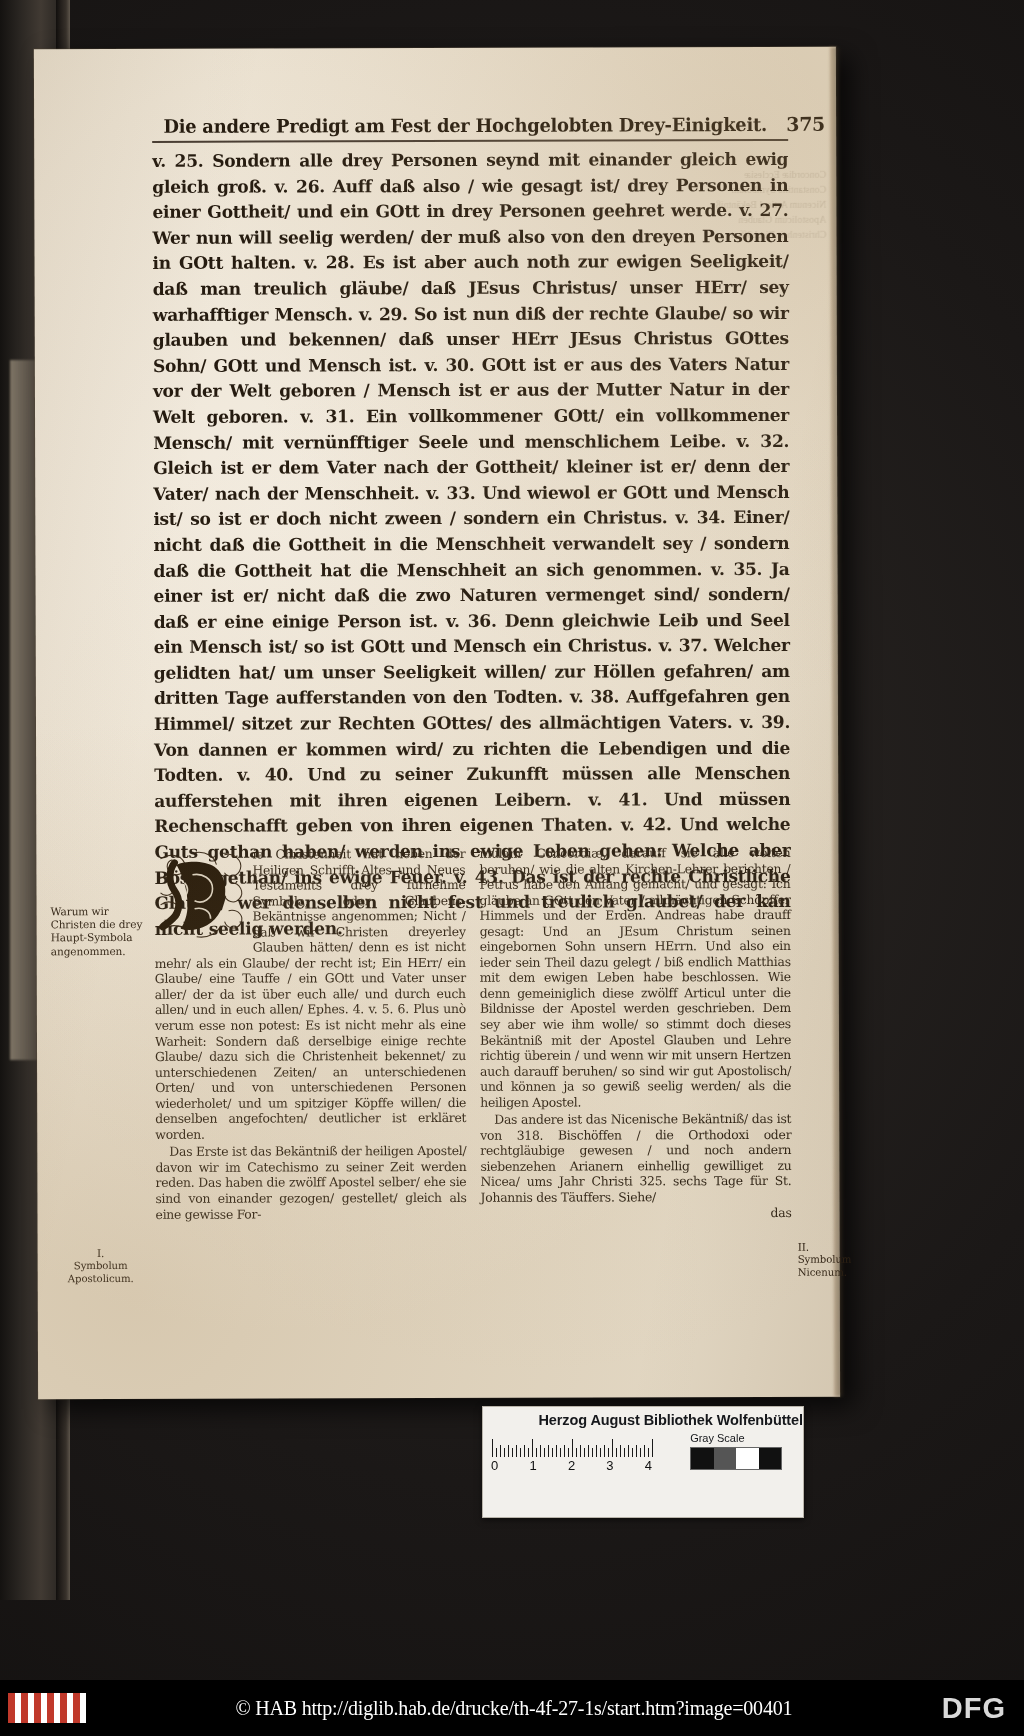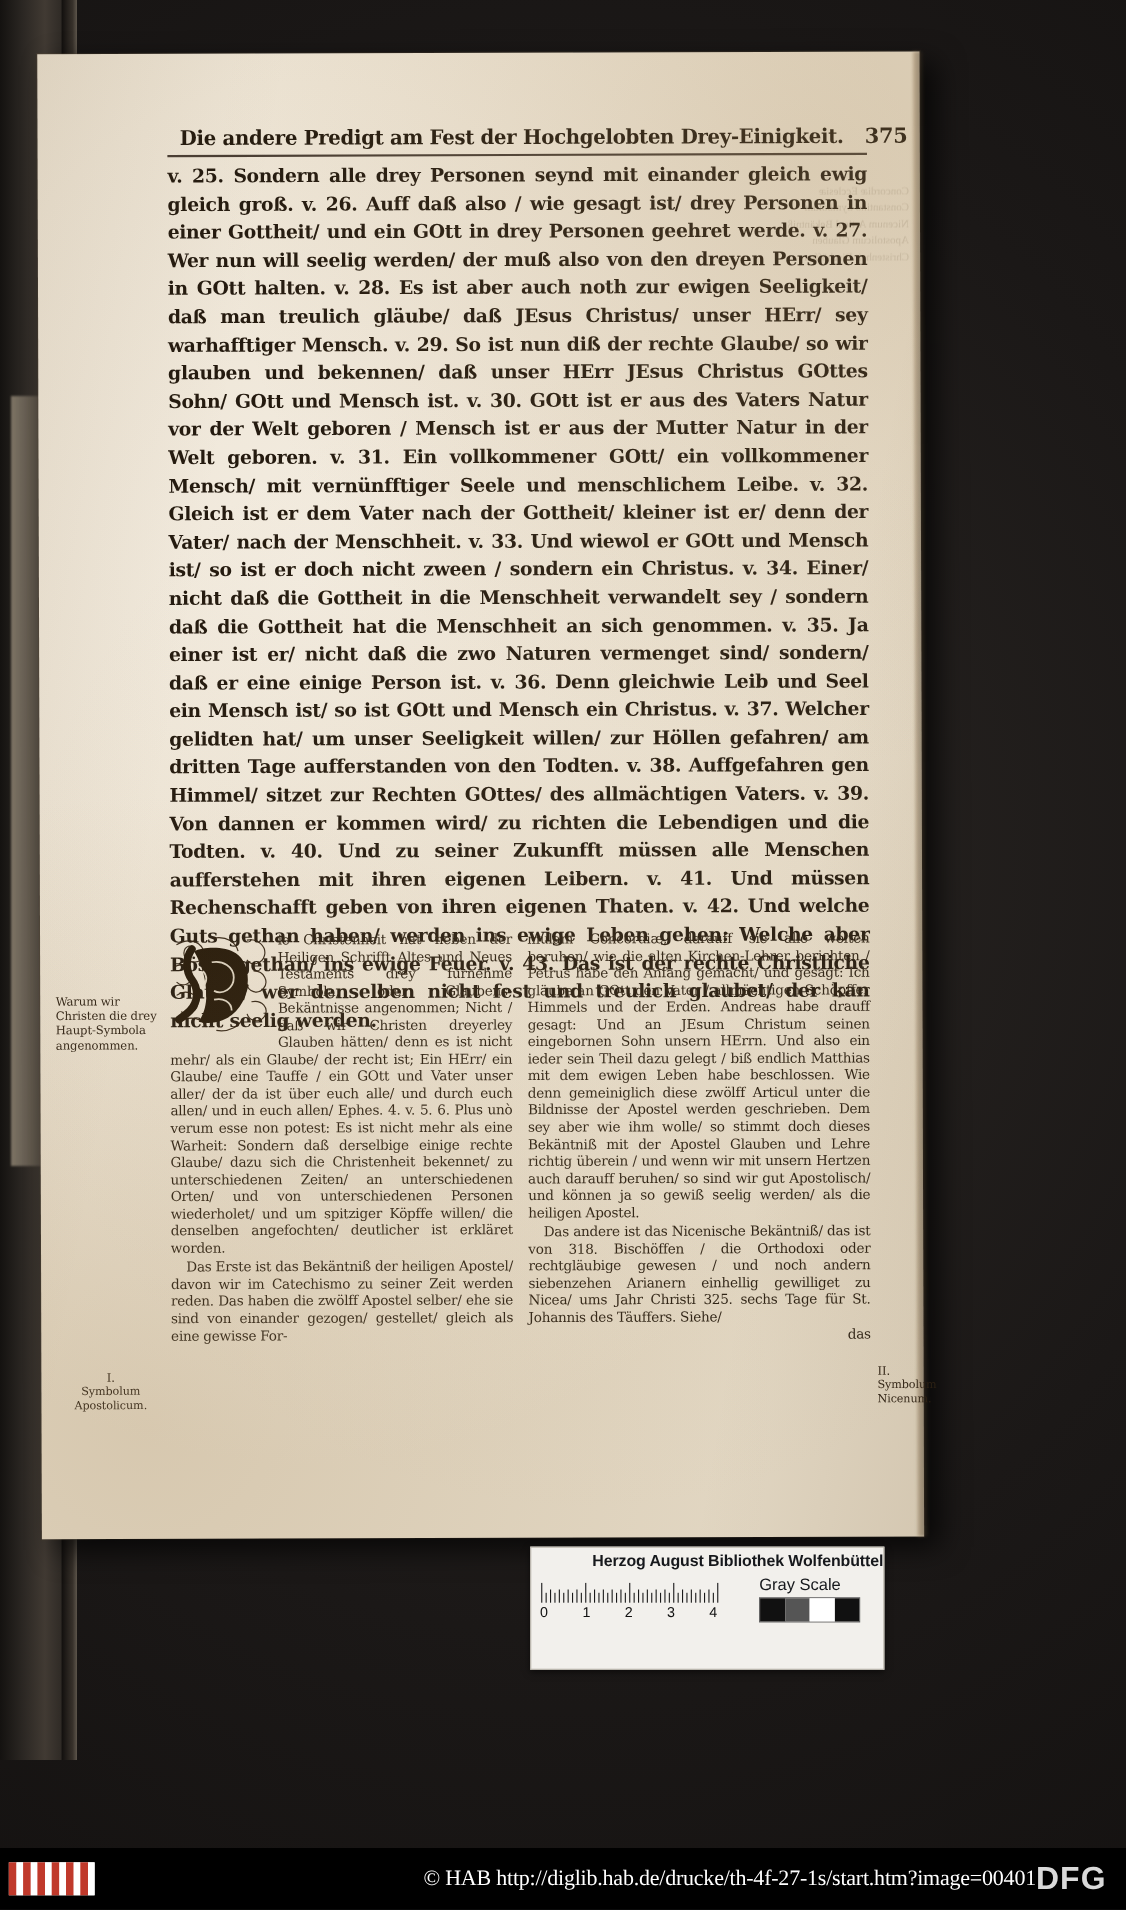--- a/index.html
+++ b/index.html
@@ -161,40 +161,40 @@
   .ruler-ticks i {
     position:absolute; bottom:0; width:1px; background:#1a1a1a;
   }
   .ruler-nums {
     display:flex; justify-content:space-between;
     font-family:"Liberation Sans", sans-serif; font-size:13px; color:#111;
     padding:1px 1px 0 1px; width:163px;
   }
   .gs-wrap { width:108px; }
   .gs-label {
-    font-family:"Liberation Sans", sans-serif; font-size:15px;
+    font-family:"Liberation Sans", sans-serif; font-size:11px;
     color:#15171b; text-align:left; padding-bottom:3px;
   }
   .gs-bar { display:flex; height:23px; border:1px solid #666; width:92px;}
   .gs-bar span { flex:1; display:block; }
 
   
   .footer {
     position:absolute; left:0; bottom:0; width:1024px; height:56px;
     background:#000;
     display:flex; align-items:center;
   }
   .footer-ruler {
     width:78px; height:30px; margin-left:8px; position:relative;
     background:#fff;
     display:flex;
   }
   .footer-ruler span { flex:1; height:100%; display:block; }
   .footer-text {
-    flex:1; text-align:right;
+    flex:1; text-align:center;
     font-family:"Liberation Serif", serif;
     font-size:20px; color:#fff; letter-spacing:-.2px;
   }
   .dfg {
     margin-right:18px;
     font-family:"Liberation Sans", sans-serif;
     font-weight:700; font-size:29px; color:#d9d9d9; letter-spacing:1px;
   }
 </style>
 </head>

